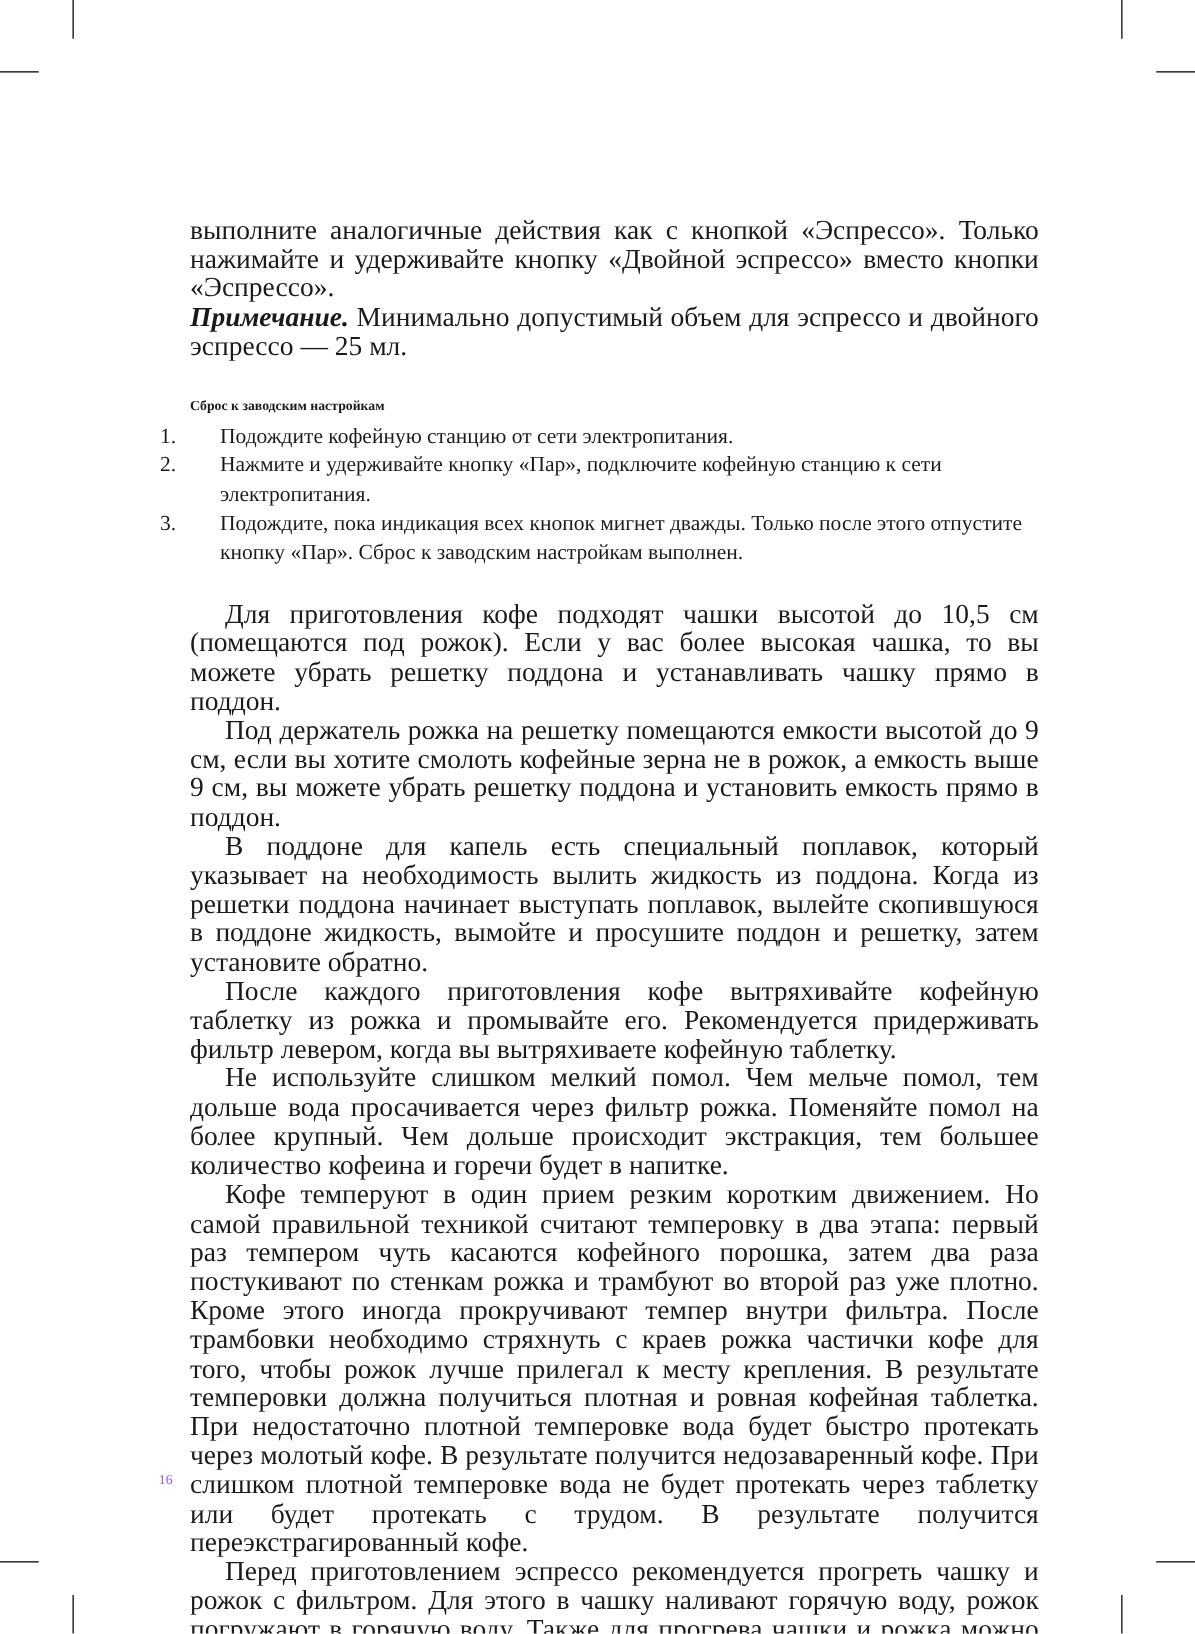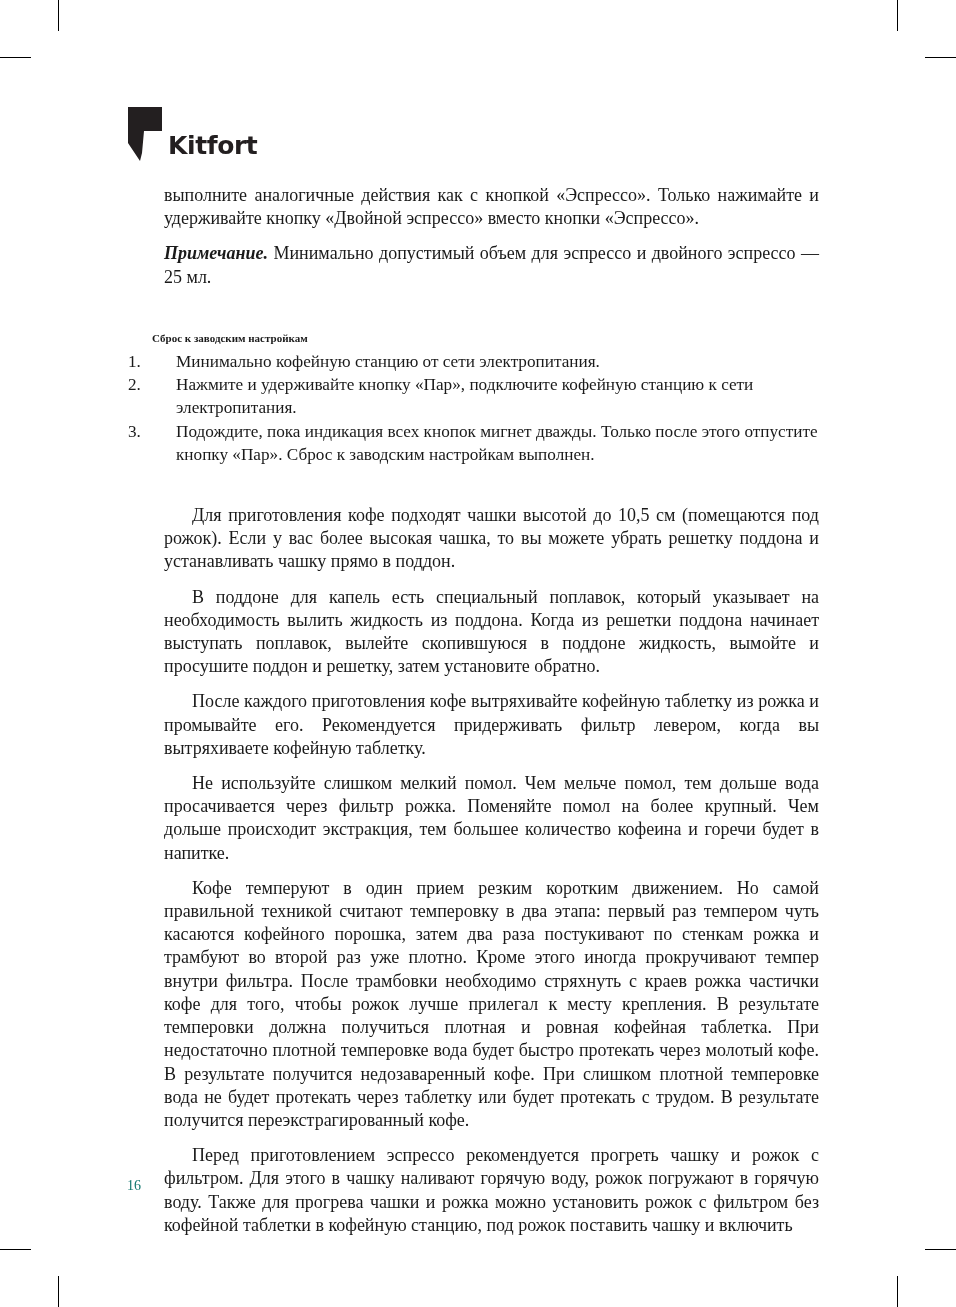--- a/index.html
+++ b/index.html
@@ -63,23 +63,23 @@
   }
 
   
   .content {
     position: absolute;
     left: 152px;
     top: 172px;
     width: 679px;
   }
   p.para {
-    margin: 12px;
+    margin: 0;
     text-align: justify;
-    font-size: 18px;
+    font-size: 22px;
     line-height: 23.2px;
     hyphens: manual;
     -webkit-hyphens: manual;
   }
   p.indent { text-indent: 28px; }
   .b { font-weight: bold; font-style: italic; }
 
   h3.heading {
     margin: 0;
     font-size: 11px;
@@ -108,68 +108,61 @@
     top: 0;
     width: 20px;
     text-align: left;
   }
 
   
   .folio {
     position: absolute;
     left: 127px;
     top: 1178px;
-    font-size: 14px;
-    color: #0f766e;
+    font-size: 11px;
+    color: #8b5cf6;
     font-family: "Liberation Serif", "DejaVu Serif", serif;
   }
 </style>
 </head>
 <body>
 
 <div class="page">
 
   <div class="crop crop-v crop-tl-v"></div>
   <div class="crop crop-h crop-tl-h"></div>
   <div class="crop crop-v crop-tr-v"></div>
   <div class="crop crop-h crop-tr-h"></div>
   <div class="crop crop-v crop-bl-v"></div>
   <div class="crop crop-h crop-bl-h"></div>
   <div class="crop crop-v crop-br-v"></div>
   <div class="crop crop-h crop-br-h"></div>
 
-  <div class="logo-block">
-    <span class="logo-mark">
-      <svg width="36" height="54" viewBox="0 0 36 54" xmlns="http://www.w3.org/2000/svg">
-        <path d="M0 0 H34 V24 H16 L14 46 L12 54 L0 36 Z" fill="#231f20"></path>
-      </svg>
-    </span>
-    <span class="logo-word">Kitfort</span>
-  </div>
 
   <div class="content">
 
     <p class="para">выполните аналогичные действия как с кнопкой «Эспрессо». Только нажимайте и удерживайте кнопку «Двойной эспрессо» вместо кнопки «Эспрессо».</p>
 
     <p class="para"><span class="b">Примечание.</span><span> Минимально допустимый объем для эспрессо и двойного эспрессо — 25 мл.</span></p>
 
     <div class="gap-md"></div>
 
     <h3 class="heading">Сброс к заводским настройкам</h3>
 
     <ol class="steps">
-      <li><span class="num">1.</span><span>Минимально кофейную станцию от сети электропитания.</span></li>
+      <li><span class="num">1.</span><span>Подождите кофейную станцию от сети электропитания.</span></li>
       <li><span class="num">2.</span><span>Нажмите и удерживайте кнопку «Пар», подключите кофейную станцию к сети электропитания.</span></li>
       <li><span class="num">3.</span><span>Подождите, пока индикация всех кнопок мигнет дважды. Только после этого отпустите кнопку «Пар». Сброс к заводским настройкам выполнен.</span></li>
     </ol>
 
     <div class="gap-md"></div>
 
 
     <p class="para indent">Для приготовления кофе подходят чашки высотой до 10,5 см (помещаются под рожок). Если у вас более высокая чашка, то вы можете убрать решетку поддона и устанавливать чашку прямо в поддон.</p>
+    <p class="para indent">Под держатель рожка на решетку помещаются емкости высотой до 9 см, если вы хотите смолоть кофейные зерна не в рожок, а емкость выше 9 см, вы можете убрать решетку поддона и установить емкость прямо в поддон.</p>
     <p class="para indent">В поддоне для капель есть специальный поплавок, который указывает на необходимость вылить жидкость из поддона. Когда из решетки поддона начинает выступать поплавок, вылейте скопившуюся в поддоне жидкость, вымойте и просушите поддон и решетку, затем установите обратно.</p>
     <p class="para indent">После каждого приготовления кофе вытряхивайте кофейную таблетку из рожка и промывайте его. Рекомендуется придерживать фильтр левером, когда вы вытряхиваете кофейную таблетку.</p>
     <p class="para indent">Не используйте слишком мелкий помол. Чем мельче помол, тем дольше вода просачивается через фильтр рожка. Поменяйте помол на более крупный. Чем дольше происходит экстракция, тем большее количество кофеина и горечи будет в напитке.</p>
     <p class="para indent">Кофе темперуют в один прием резким коротким движением. Но самой правильной техникой считают темперовку в два этапа: первый раз темпером чуть касаются кофейного порошка, затем два раза постукивают по стенкам рожка и трамбуют во второй раз уже плотно. Кроме этого иногда прокручивают темпер внутри фильтра. После трамбовки необходимо стряхнуть с краев рожка частички кофе для того, чтобы рожок лучше прилегал к месту крепления. В результате темперовки должна получиться плотная и ровная кофейная таблетка. При недостаточно плотной темперовке вода будет быстро протекать через молотый кофе. В результате получится недозаваренный кофе. При слишком плотной темперовке вода не будет протекать через таблетку или будет протекать с трудом. В результате получится переэкстрагированный кофе.</p>
     <p class="para indent">Перед приготовлением эспрессо рекомендуется прогреть чашку и рожок с фильтром. Для этого в чашку наливают горячую воду, рожок погружают в горячую воду. Также для прогрева чашки и рожка можно установить рожок с фильтром без кофейной таблетки в кофейную станцию, под рожок поставить чашку и включить</p>
 
   </div>
 
   <div class="folio">16</div>
 

